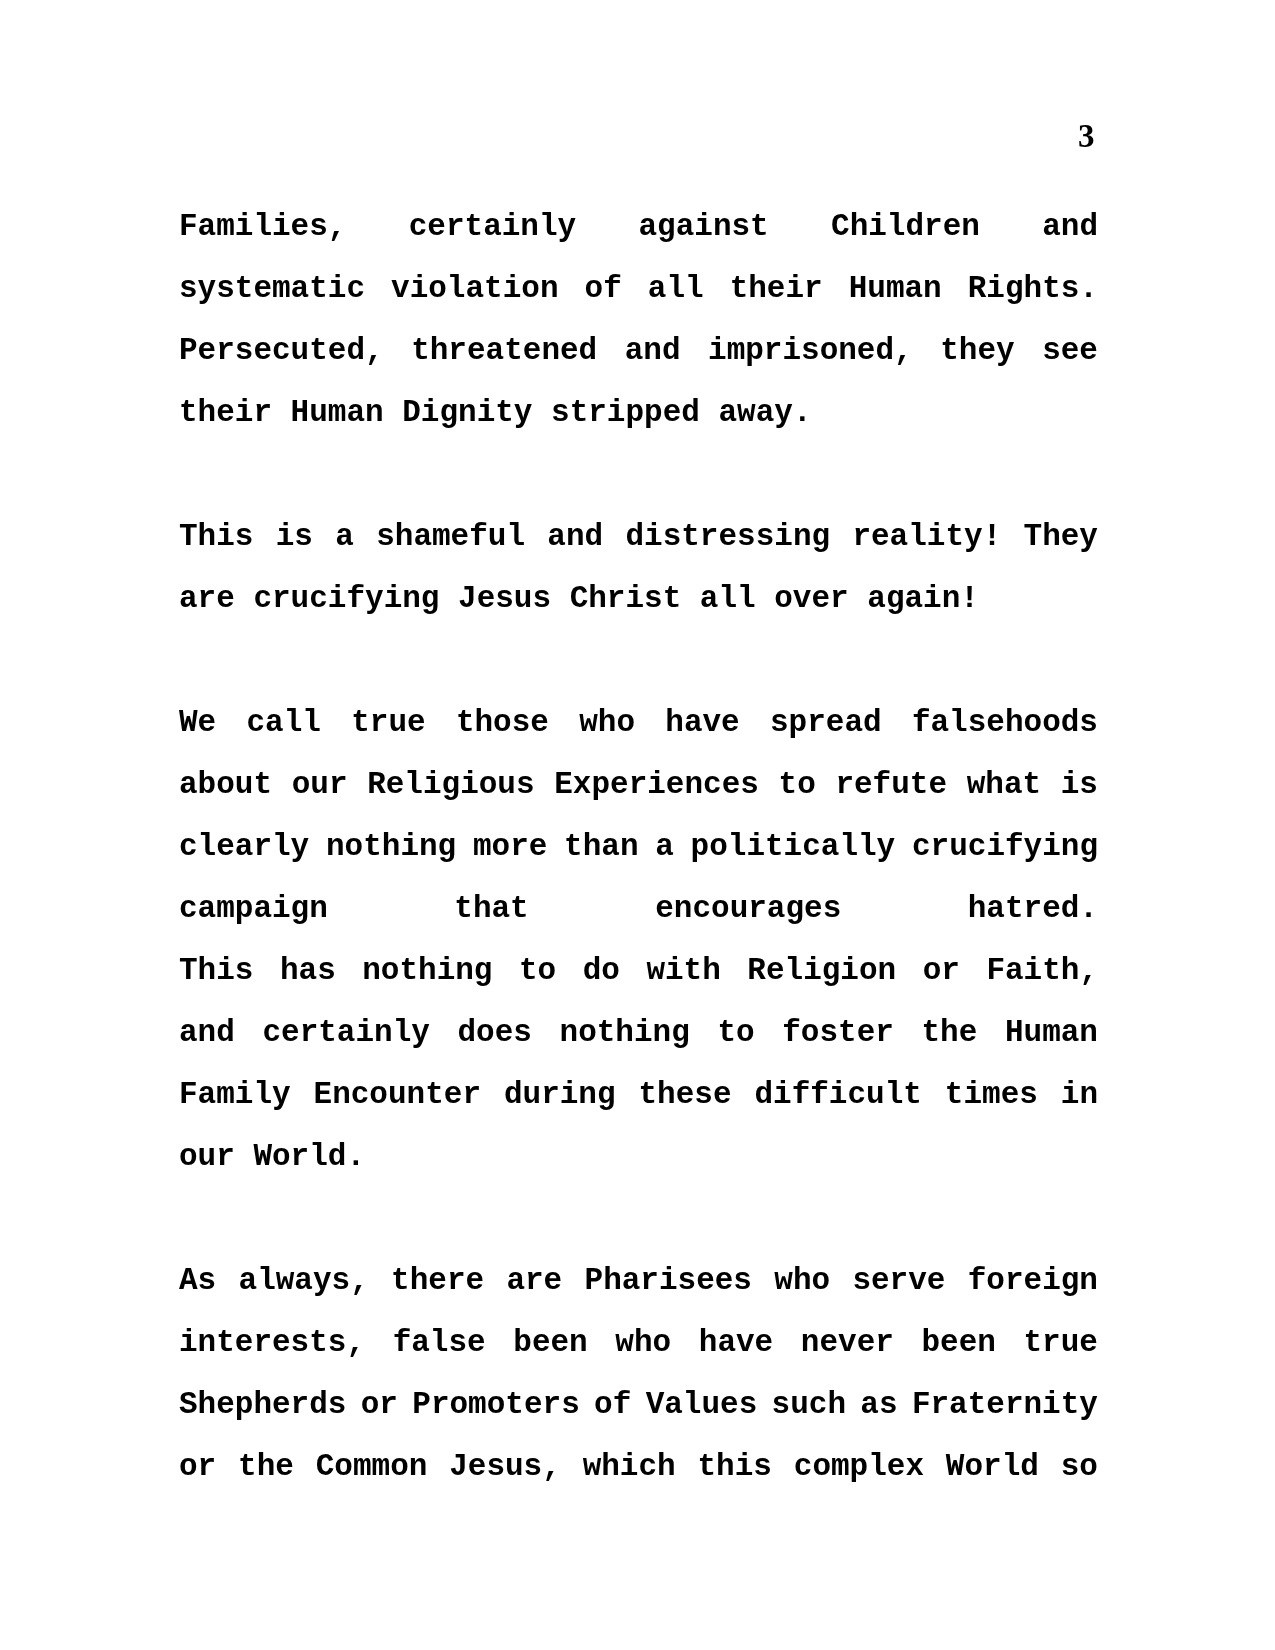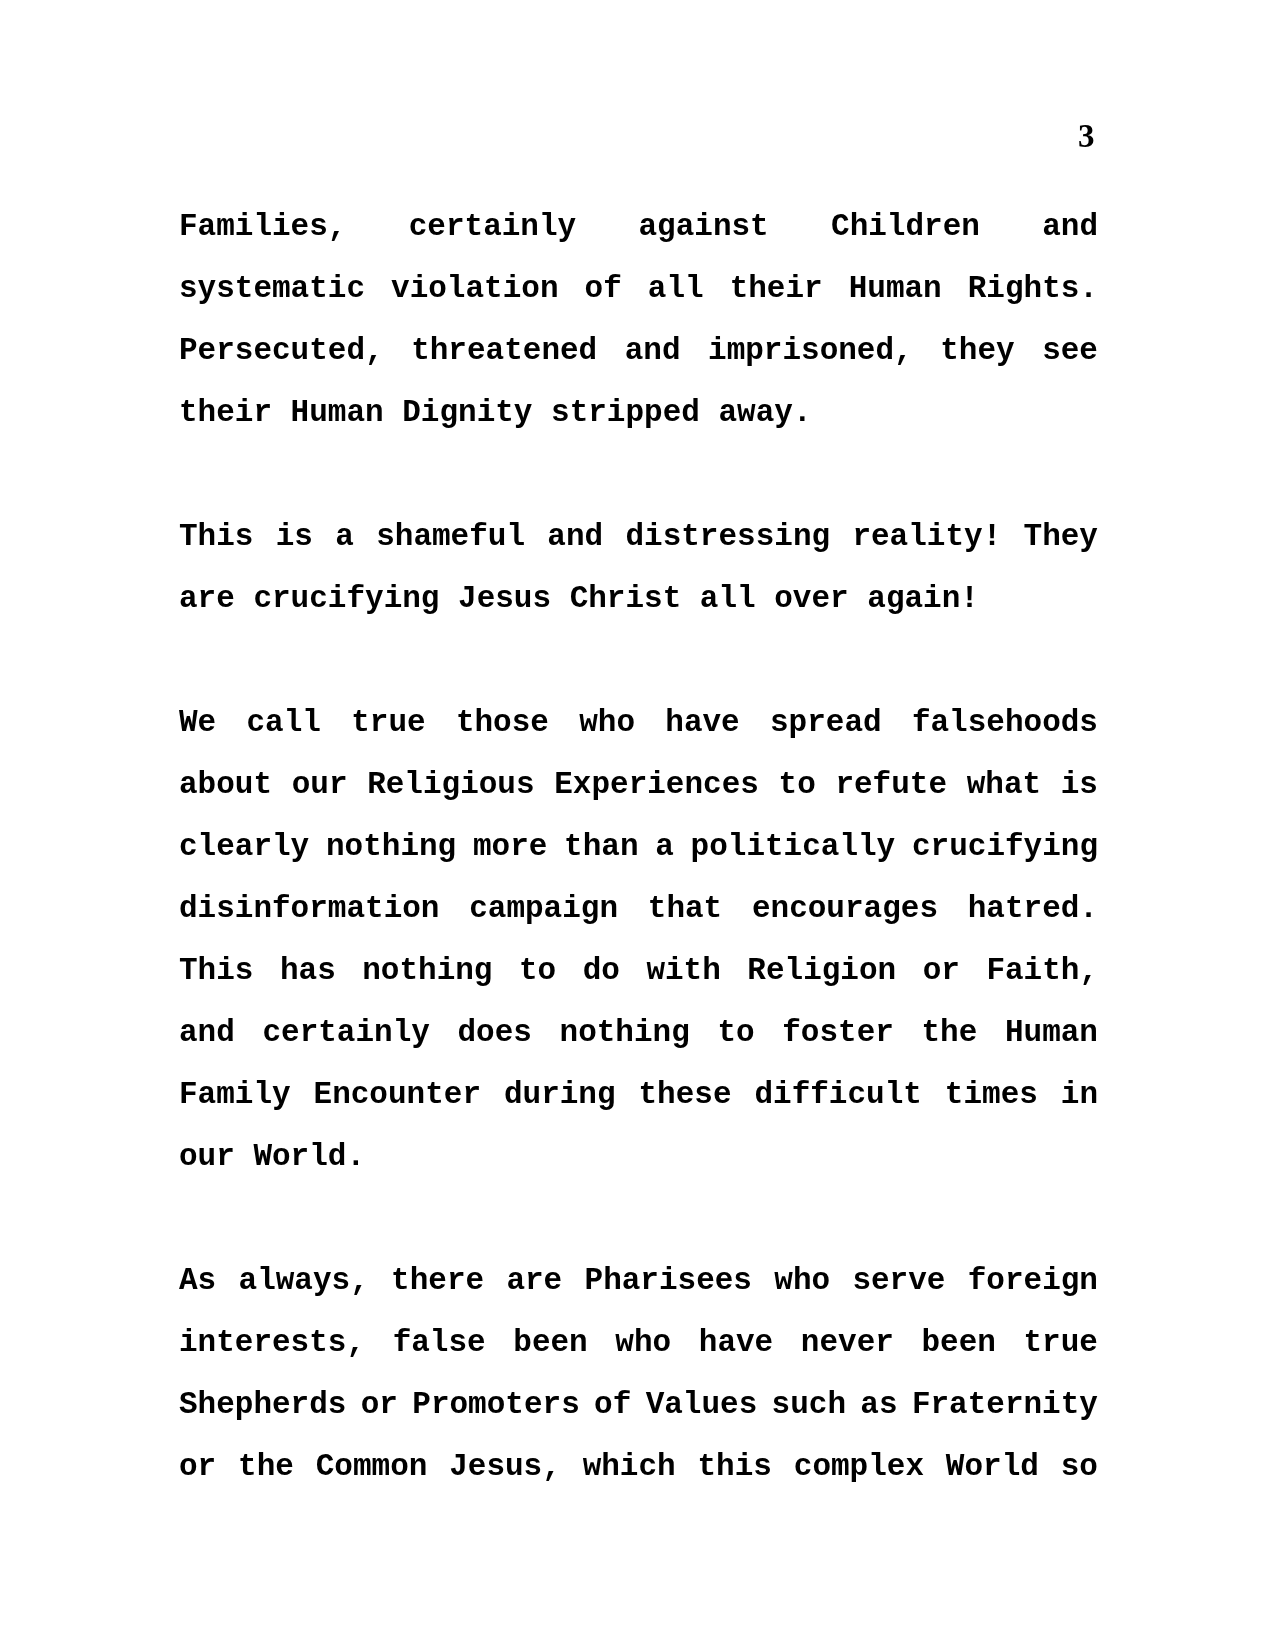--- a/index.html
+++ b/index.html
@@ -168,21 +168,20 @@
             <span class="word">nothing</span>
             <span class="word">more</span>
             <span class="word">than</span>
             <span class="word">a</span>
             <span class="word">politically</span>
             <span class="word">crucifying</span>
           </div>
         </div>
       <div class="line" style="top:889px">
           <div class="line-inner">
-            <span class="word">disinformation</span>
             <span class="word">campaign</span>
             <span class="word">that</span>
             <span class="word">encourages</span>
             <span class="word">hatred.</span>
           </div>
         </div>
       <div class="line" style="top:951px">
           <div class="line-inner">
             <span class="word">This</span>
             <span class="word">has</span>

